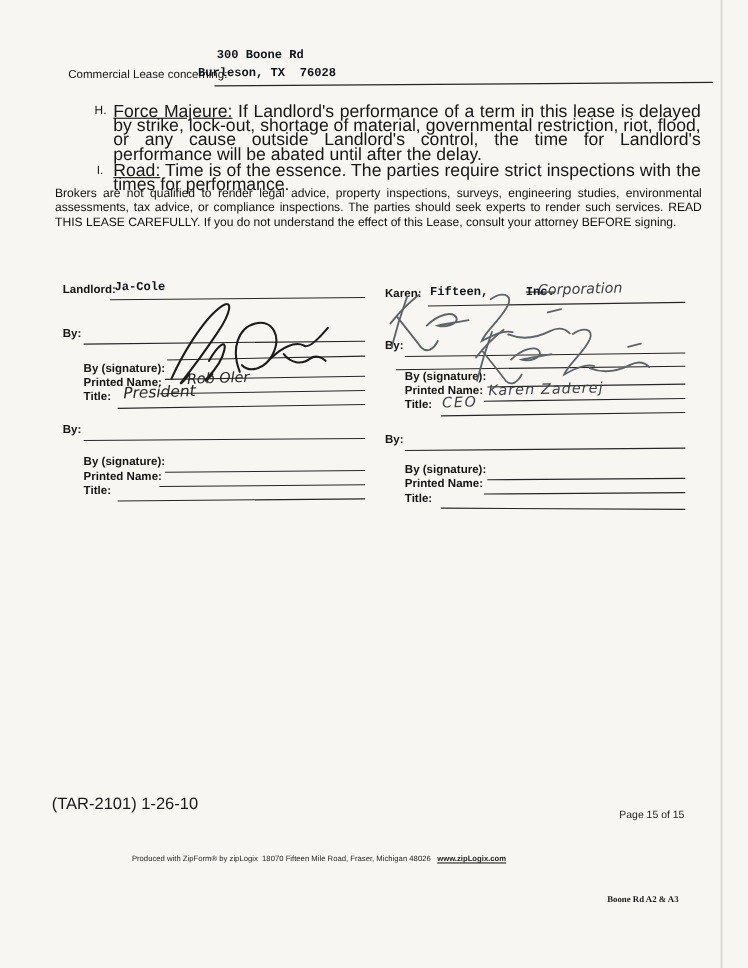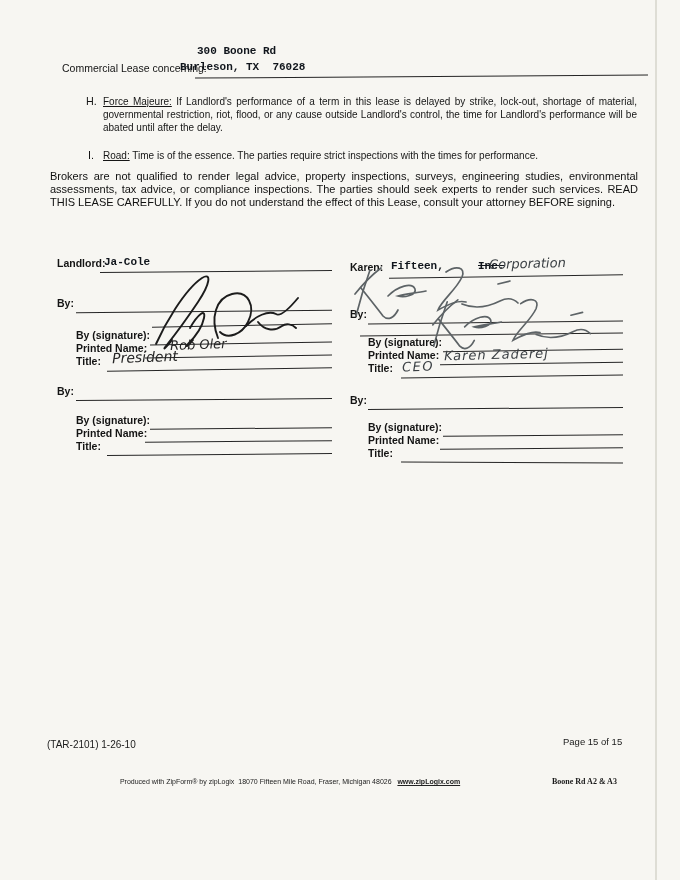--- a/index.html
+++ b/index.html
@@ -8,29 +8,29 @@
     background:#f7f6f2;
     font-family:"Liberation Sans",sans-serif;
     color:#1e1e1e;
   }
   .abs{position:absolute;}
   .lbl{font-weight:700;font-size:10.5px;color:#141414;text-align:center;}
   .small{font-size:10.5px;text-align:right;}
   .mono{font-family:"Liberation Mono","DejaVu Sans Mono",monospace;font-weight:700;font-size:11px;white-space:pre;color:#10151c;}
   .strike{text-decoration:line-through;}
   .fline{height:0;border-top:1.4px solid #262626;}
-  .clause{font-size:10px;line-height:13px;text-align:justify;color:#161616;}
+  .clause{font-size:16px;line-height:13px;text-align:justify;color:#161616;}
   .clause .u{text-decoration:underline;}
   .letter{font-size:10.8px;color:#161616;}
   .notice{font-weight:400;font-size:11px;line-height:13px;text-align:justify;color:#111;}
   .hand{font-family:"DejaVu Sans",sans-serif;font-style:italic;color:#3c4145;}
   .hand-dark{color:#262626;}
   .footer-small{font-size:7px;color:#222;white-space:pre;}
   .footer-small .link{font-weight:700;text-decoration:underline;}
-  .serif{font-family:"Liberation Serif",serif;}
+  .serif{font-family:"Liberation Serif",serif;margin-top:36px;}
   svg{overflow:visible;}
 </style>
 </head>
 <body>
 
 <div class="abs mono" style="left:197px;top:45px;">300 Boone Rd</div>
 <div class="abs small" style="left:62px;top:62px;color:#141414;">Commercial Lease concerning:</div>
 <div class="abs mono" style="left:180px;top:61px;text-align:center;">Burleson, TX  76028</div>
 <div class="abs fline" style="left:195px;top:76px;width:453px;transform:rotate(-0.4deg);border-top-width:1.6px;"></div>
 
@@ -128,20 +128,20 @@
 
 <div class="abs lbl" style="left:350px;top:394px;">By:</div>
 <div class="abs fline" style="left:368px;top:408px;width:255px;transform:rotate(-0.5deg);"></div>
 <div class="abs lbl" style="left:368px;top:421px;">By (signature):</div>
 <div class="abs fline" style="left:443px;top:435px;width:180px;transform:rotate(-0.4deg);"></div>
 <div class="abs lbl" style="left:368px;top:434px;">Printed Name:</div>
 <div class="abs fline" style="left:440px;top:448px;width:183px;transform:rotate(-0.4deg);"></div>
 <div class="abs lbl" style="left:368px;top:447px;">Title:</div>
 <div class="abs fline" style="left:401px;top:462px;width:222px;transform:rotate(0.3deg);"></div>
 
-<div class="abs" style="left:47px;top:739px;font-size:10px;color:#1a1a1a;">(TAR-2101) 1-26-10</div>
+<div class="abs" style="left:47px;top:722px;font-size:15px;color:#1a1a1a;">(TAR-2101) 1-26-10</div>
 <div class="abs" style="left:563px;top:736px;font-size:9.5px;color:#1a1a1a;">Page 15 of 15</div>
 <div class="abs footer-small" style="left:116px;top:771px;">
   <span>Produced with ZipForm® by zipLogix  18070 Fifteen Mile Road, Fraser, Michigan 48026   </span><span class="link">www.zipLogix.com</span>
 </div>
 <div class="abs serif" style="left:552px;top:777px;font-size:8px;font-weight:700;color:#1a1a1a;">Boone Rd A2 &amp; A3</div>
 
 <div class="abs" style="left:655px;top:0;width:2px;height:880px;background:#deddd5;"></div>
 
 </body></html>

